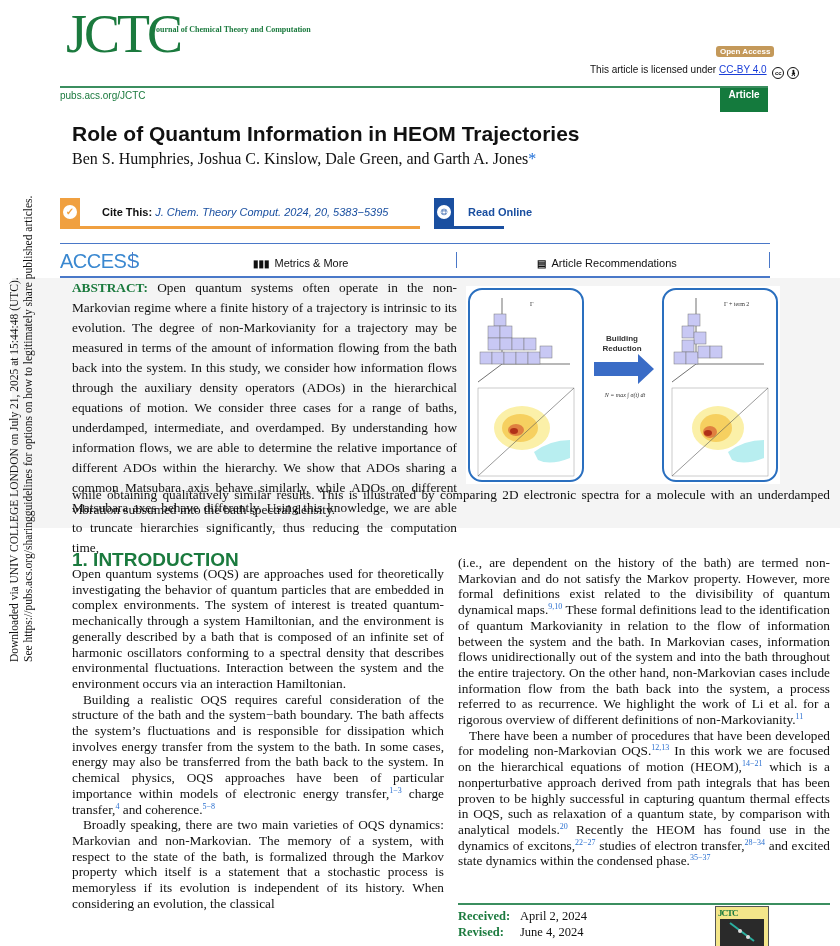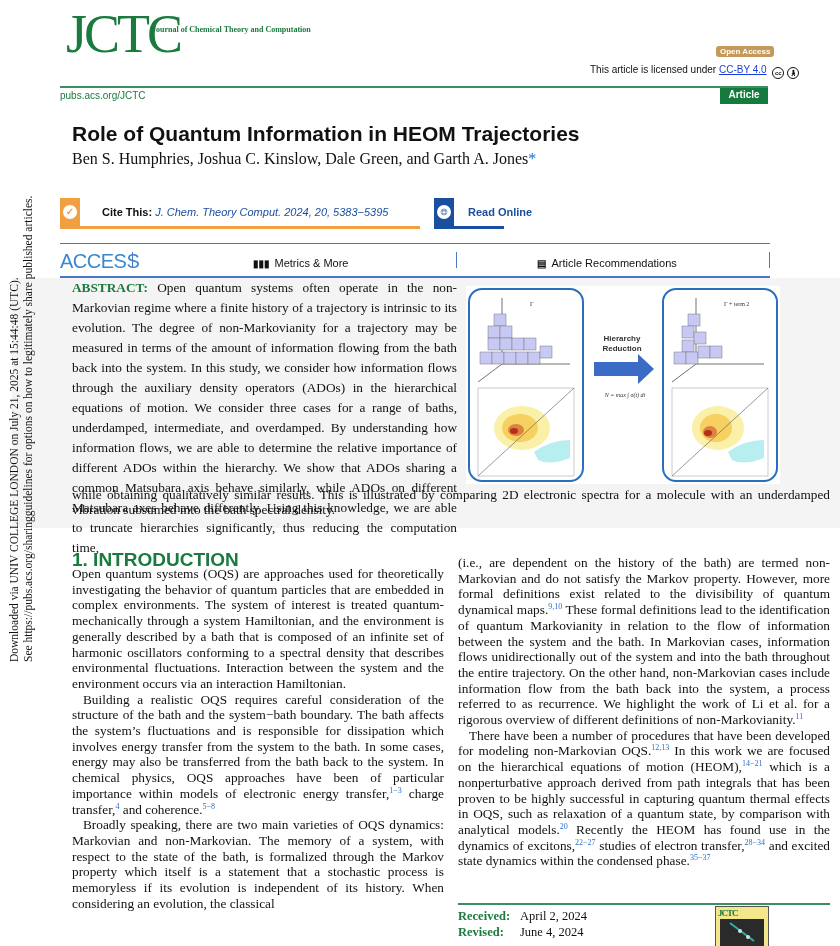--- a/index.html
+++ b/index.html
@@ -8,21 +8,21 @@
   .abs { position:absolute; }
   .sans { font-family:"Liberation Sans", sans-serif; }
   
   .logo { left:66px; top:4px; font-family:"Liberation Serif", serif; font-size:54px; color:#1b7a3e; letter-spacing:-3px; line-height:60px; }
   .logo-sub { left:152px; top:25px; font-size:8px; color:#1b7a3e;font-weight:bold; }
   .oa-badge { left:716px; top:46px; background:#c4995a; color:#fff; font-size:8px; font-weight:bold; padding:1px 4px; border-radius:3px; }
   .license { left:590px; top:64px; font-size:10px; color:#111; }
   .license a { color:#1a3ed8; text-decoration:underline; }
   .cc-icon { display:inline-block; width:10px; height:10px; border:1.3px solid #111; border-radius:50%; font-size:6px; line-height:10px; text-align:center; font-weight:bold; vertical-align:-2px; margin-left:3px; }
   .green-rule { left:60px; top:86px; width:708px; height:2px; background:#3b8e5f; }
-  .article-tag { left:720px; top:88px; width:48px; height:16px; background:#147a3d; color:#fff; font-size:10px; font-weight:bold; text-align:center; line-height:14px; }
+  .article-tag { left:720px; top:88px; width:48px; height:24px; background:#147a3d; color:#fff; font-size:10px; font-weight:bold; text-align:center; line-height:14px; }
   .site-url { left:60px; top:90px; font-size:10px; color:#1b7a3e; }
   .title { left:72px; top:122px; font-size:21px; font-weight:bold; color:#111; }
   .authors { left:72px; top:150px; font-size:16px; color:#111; }
   .authors .star { color:#1a6bd6; }
   
   .cite-box { left:60px; top:198px; width:360px; height:28px; border-bottom:3px solid #f0a040; }
   .cite-check { left:0; top:0; width:20px; height:28px; background:#f0a040; display:flex; align-items:center; justify-content:center; }
   .cite-check span { width:14px; height:14px; border-radius:50%; background:#fff; color:#f0a040; font-size:10px; line-height:14px; text-align:center; font-weight:bold; }
   .cite-text { left:42px; top:8px; font-size:11px; }
   .cite-text b { font-weight:bold; }
@@ -144,21 +144,21 @@
       <rect x="8" y="98" width="96" height="88" fill="#fff" stroke="#999" stroke-width="0.5"></rect>
       <ellipse cx="52" cy="138" rx="28" ry="22" fill="#fbf0a8"></ellipse>
       <ellipse cx="50" cy="138" rx="18" ry="14" fill="#f6d060"></ellipse>
       <ellipse cx="46" cy="140" rx="8" ry="6" fill="#e08040"></ellipse>
       <ellipse cx="44" cy="141" rx="4" ry="3" fill="#b03018"></ellipse>
       <path d="M64 162 Q80 150 100 150 L100 168 Q80 176 68 170 Z" fill="#b8eef0"></path>
       <line x1="8" y1="186" x2="104" y2="98" stroke="#555" stroke-width="0.6"></line>
     </svg>
   </div>
   <div class="abs arrow-label" style="left:120px;top:48px;width:72px;">
-    <div>Hierarchy</div>
+    <div>Building</div>
     <div>Reduction</div>
   </div>
   <svg class="abs" style="left:128px;top:68px;" width="62" height="30">
     <polygon points="0,8 44,8 44,0 60,15 44,30 44,22 0,22" fill="#3a6cc6"></polygon>
   </svg>
   <div class="abs" style="left:124px;top:106px;width:70px;font-size:6px;text-align:center;font-style:italic;color:#333;">N = max ∫ σ(t) dt</div>
   <div class="abs panel" style="left:196px;top:2px;width:112px;height:190px;">
     <svg width="112" height="190" viewBox="0 0 112 190">
       <line x1="32" y1="8" x2="32" y2="74" stroke="#333" stroke-width="0.7"></line>
       <line x1="32" y1="74" x2="100" y2="74" stroke="#333" stroke-width="0.7"></line>

